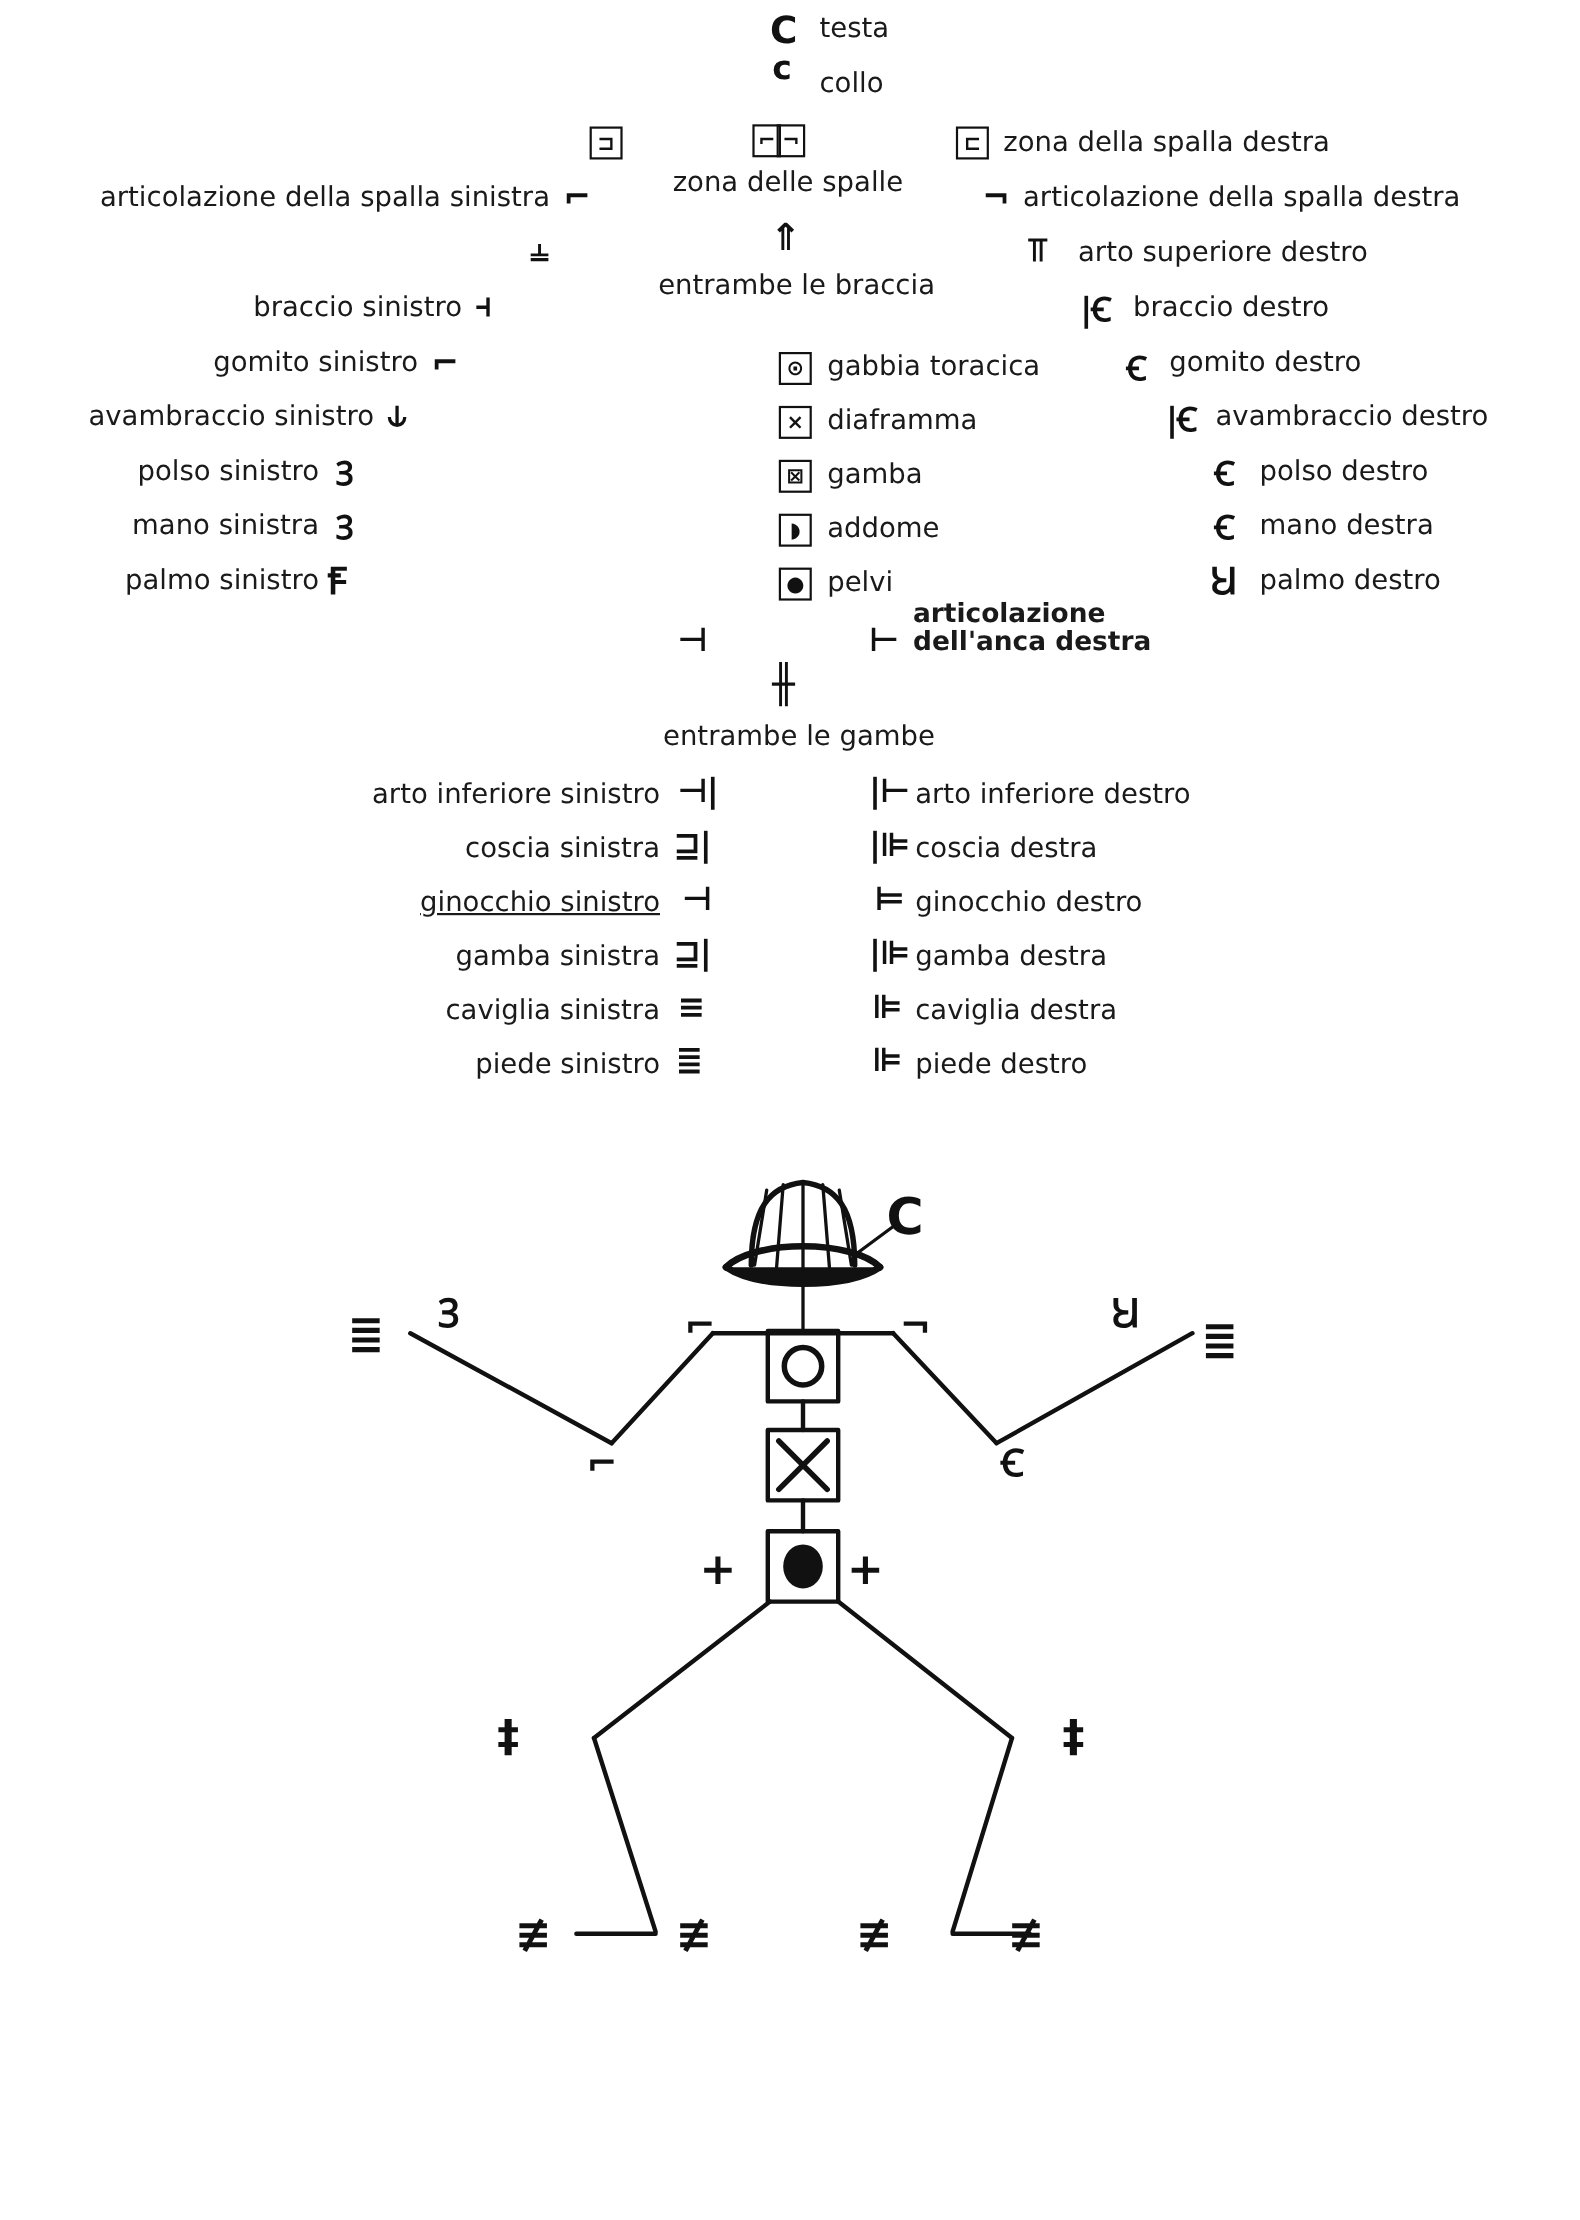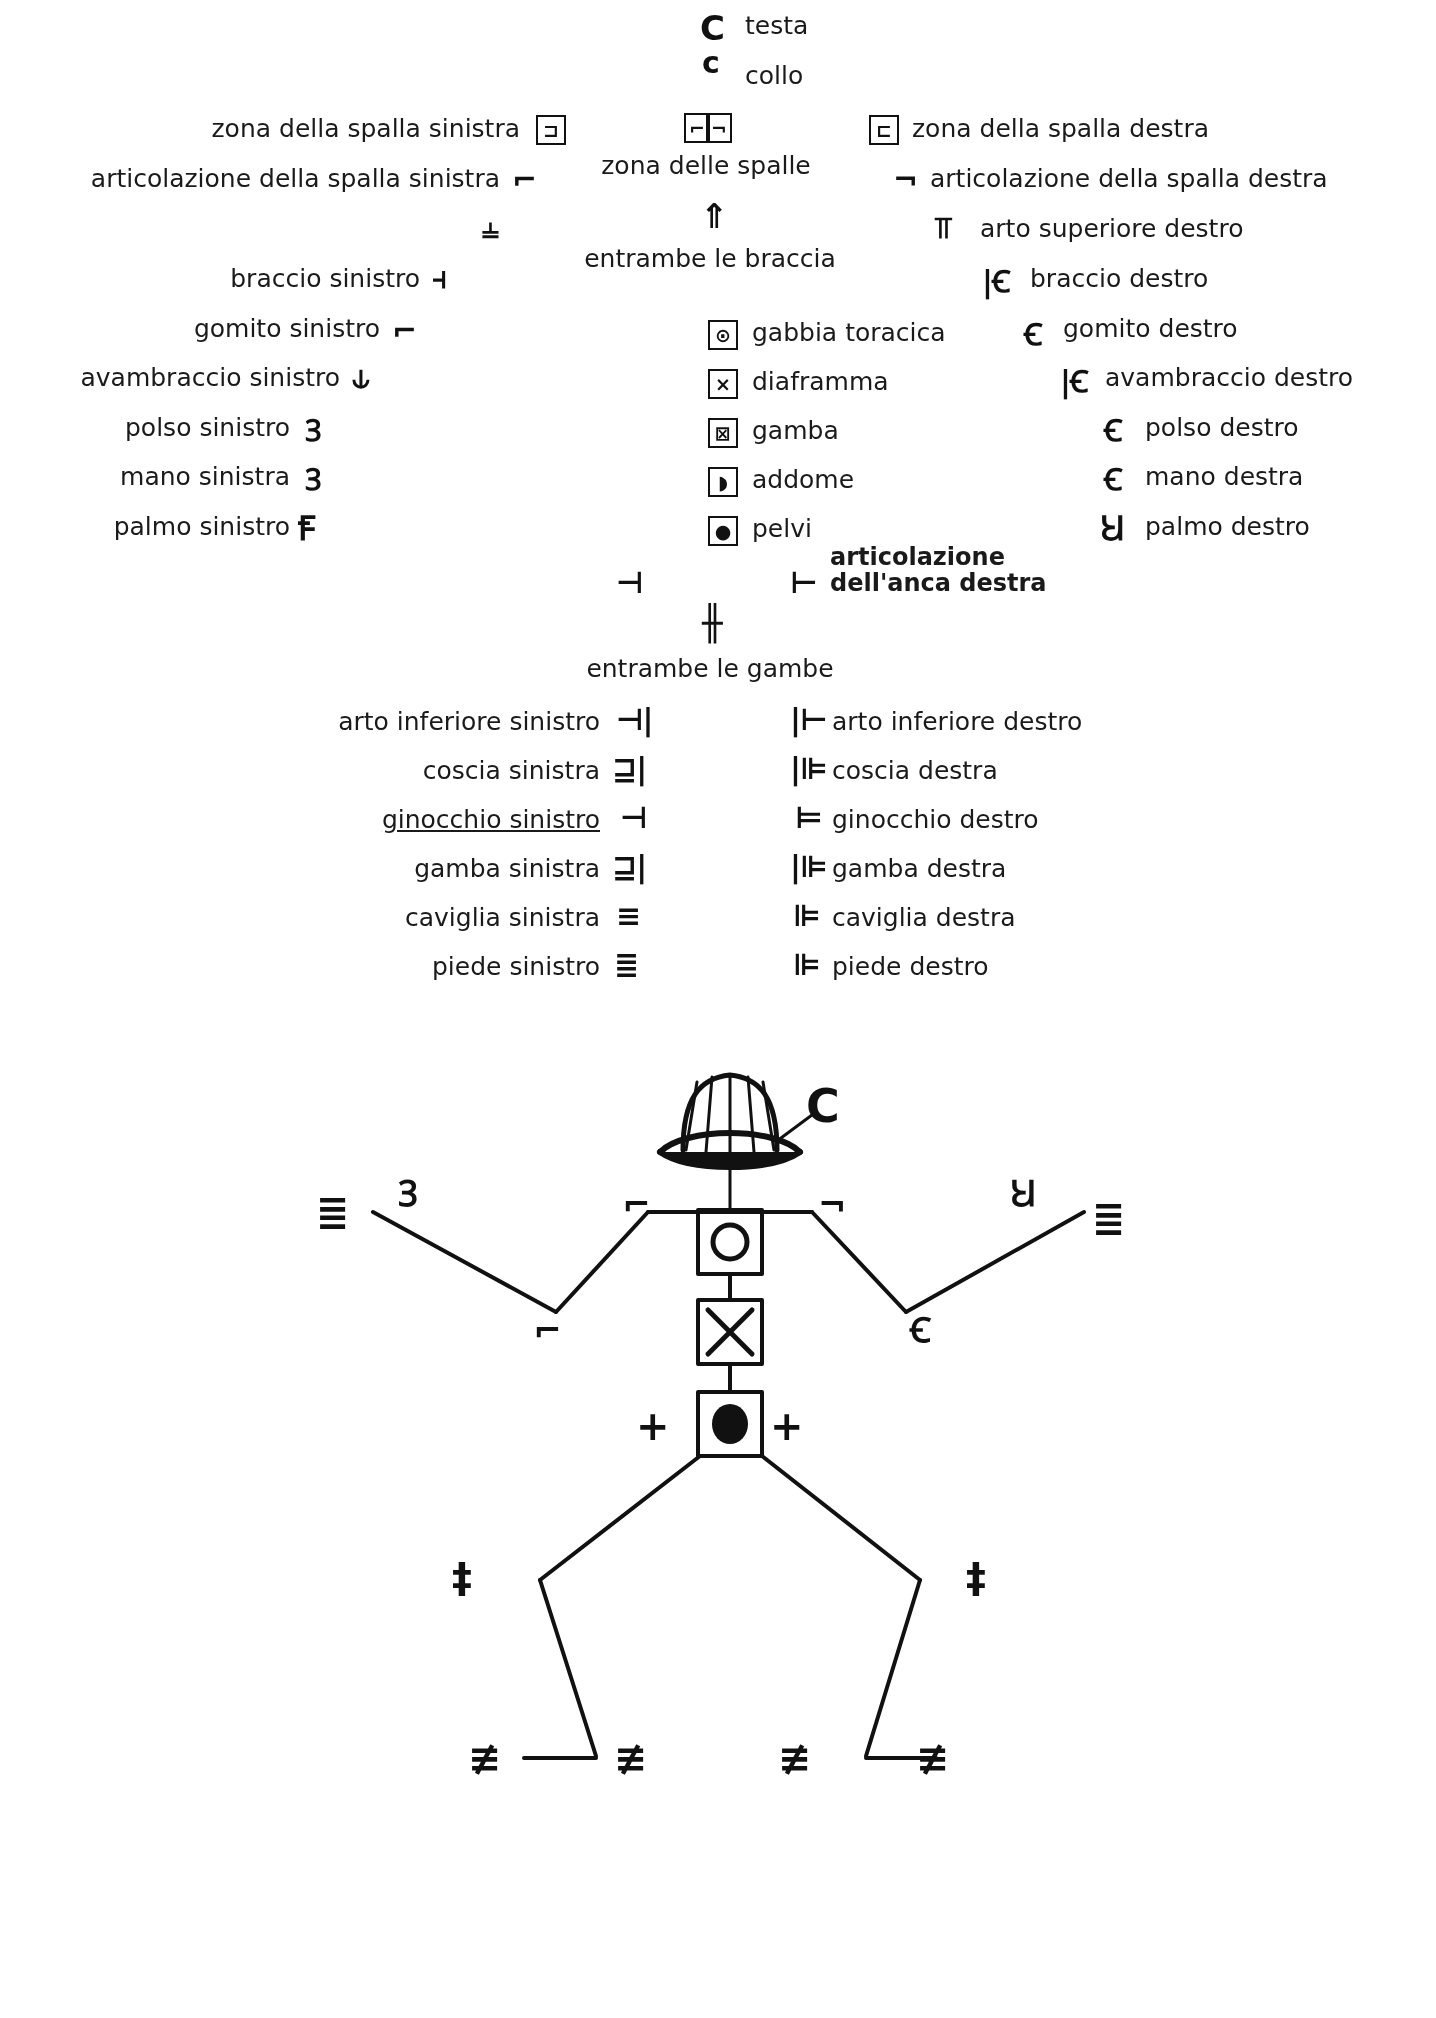--- a/index.html
+++ b/index.html
@@ -29,21 +29,21 @@
     color: #1a1a1a;
     white-space: nowrap;
   }
   .lbl.two {
     white-space: normal;
     line-height: 1.08;
     font-size: 24px;
   }
   .lbl.right  { text-align: right; }
   .lbl.left   { text-align: left; }
-  .lbl.center { text-align: center; }
+  .lbl.center { text-align: right; }
 
   
   .gly {
     position: absolute;
     font-family: "DejaVu Sans", sans-serif;
     font-size: 30px;
     font-weight: 700;
     color: #111111;
     white-space: nowrap;
     letter-spacing: -1px;
@@ -104,21 +104,20 @@
 
   <div class="boxgly" style="left:708px; top:467px;">◗</div>
   <div class="lbl left" style="left:752px; top:466px;">addome</div>
 
   <div class="boxgly" style="left:708px; top:516px;">●</div>
   <div class="lbl left" style="left:752px; top:515px;">pelvi</div>
 
   <div class="gly lg" style="left:702px; top:603px;">╫</div>
   <div class="lbl center" style="left:570px; top:655px; width:280px;">entrambe le gambe</div>
 
-  <div class="lbl right" style="left:60px; top:115px; width:460px;">zona della spalla sinistra</div>
   <div class="boxgly" style="left:536px; top:115px;">⊐</div>
 
   <div class="lbl right" style="left:20px; top:165px; width:480px;">articolazione della spalla sinistra</div>
   <div class="gly" style="left:512px; top:162px;">⌐</div>
 
   <div class="gly" style="left:482px; top:210px;">⫨</div>
 
   <div class="lbl right" style="left:60px; top:265px; width:360px;">braccio sinistro</div>
   <div class="gly" style="left:432px; top:260px;">⫞</div>
 

